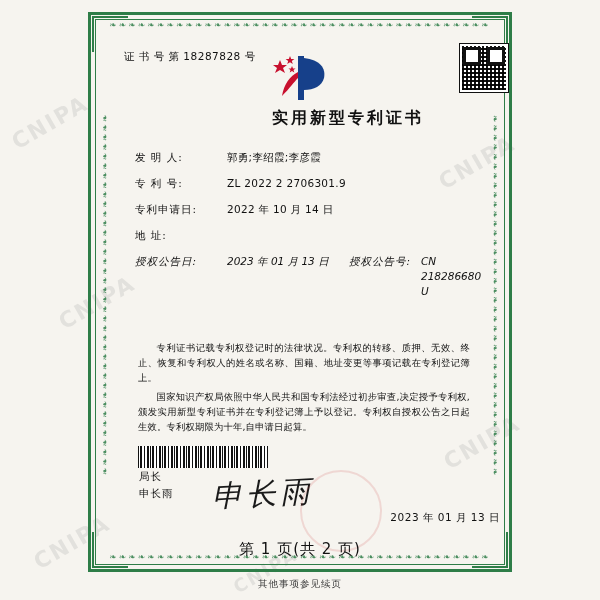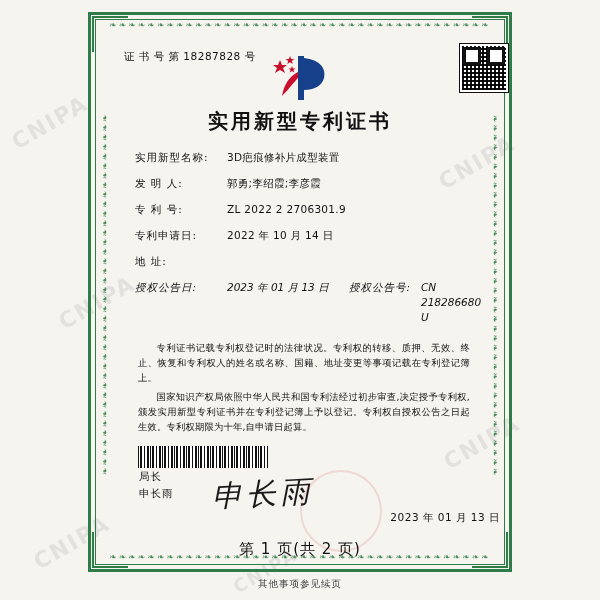--- a/index.html
+++ b/index.html
@@ -117,25 +117,26 @@
   #logo {
     position: absolute;
     left: 268px; top: 52px;
     width: 64px; height: 52px;
   }
   #title {
     position: absolute;
     left: 95px; top: 108px;
     width: 410px;
     text-align: center;
-    font-size: 20px;
+    font-size: 16px;
     font-weight: bold;
     letter-spacing: 3px;
     color: #111;
     font-family: "DejaVu Sans", "Liberation Sans", sans-serif;
+    padding-left: 48px;
   }
 
   
   #fields {
     position: absolute;
     left: 135px; top: 150px;
     width: 340px;
     color: #111;
   }
   .field {
@@ -276,24 +277,20 @@
     <path d="M30 20 C22 24 16 32 14 44 C22 36 26 30 30 26 Z" fill="#c8102e"></path>
     <polygon points="12,8 14,13 19,13 15,16 17,21 12,18 7,21 9,16 5,13 10,13" fill="#c8102e"></polygon>
     <polygon points="22,4 23.2,7 26.4,7 23.8,9 24.8,12 22,10.2 19.2,12 20.2,9 17.6,7 20.8,7" fill="#c8102e"></polygon>
     <polygon points="24,14 25,16.5 27.6,16.5 25.5,18.1 26.3,20.6 24,19.1 21.7,20.6 22.5,18.1 20.4,16.5 23,16.5" fill="#c8102e"></polygon>
   </svg>
 
   <div id="title">实用新型专利证书</div>
 
   <div id="fields">
     <div class="field">
-      <div class="lab">实用新型名称:</div>
-      <div class="val">3D疤痕修补片成型装置</div>
-    </div>
-    <div class="field">
       <div class="lab">发 明 人:</div>
       <div class="val">郭勇;李绍霞;李彦霞</div>
     </div>
     <div class="field">
       <div class="lab">专 利 号:</div>
       <div class="val">ZL 2022 2 2706301.9</div>
     </div>
     <div class="field">
       <div class="lab">专利申请日:</div>
       <div class="val">2022 年 10 月 14 日</div>

